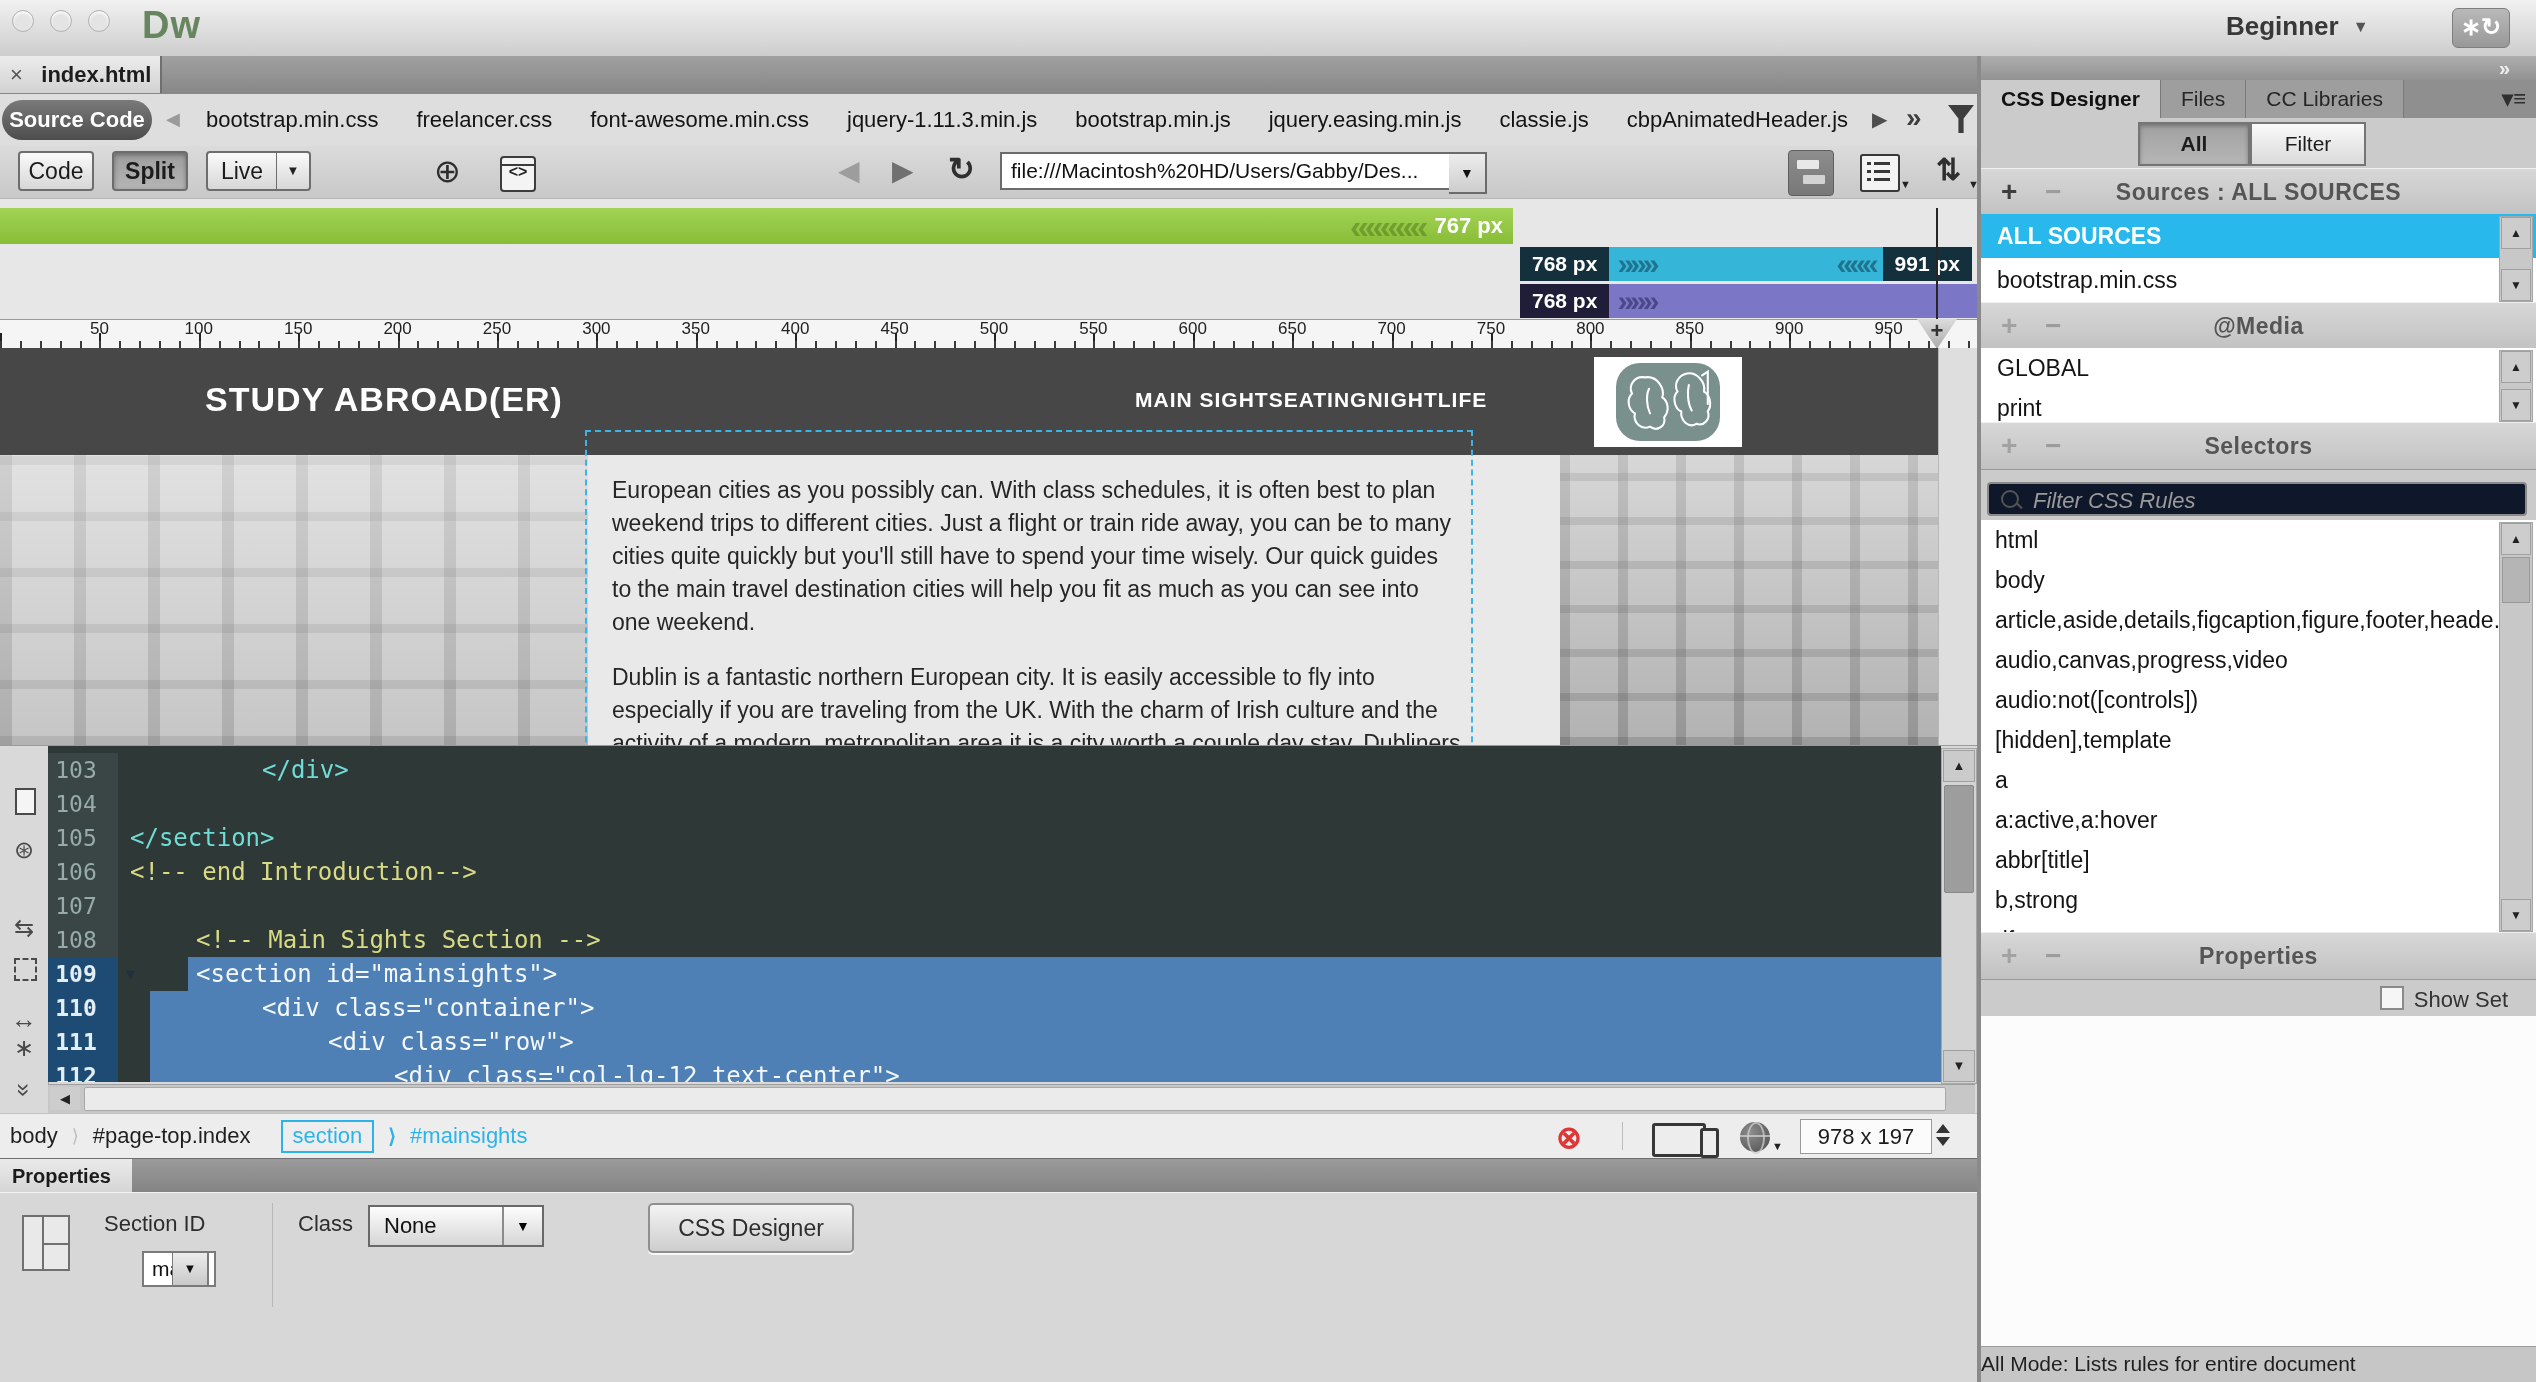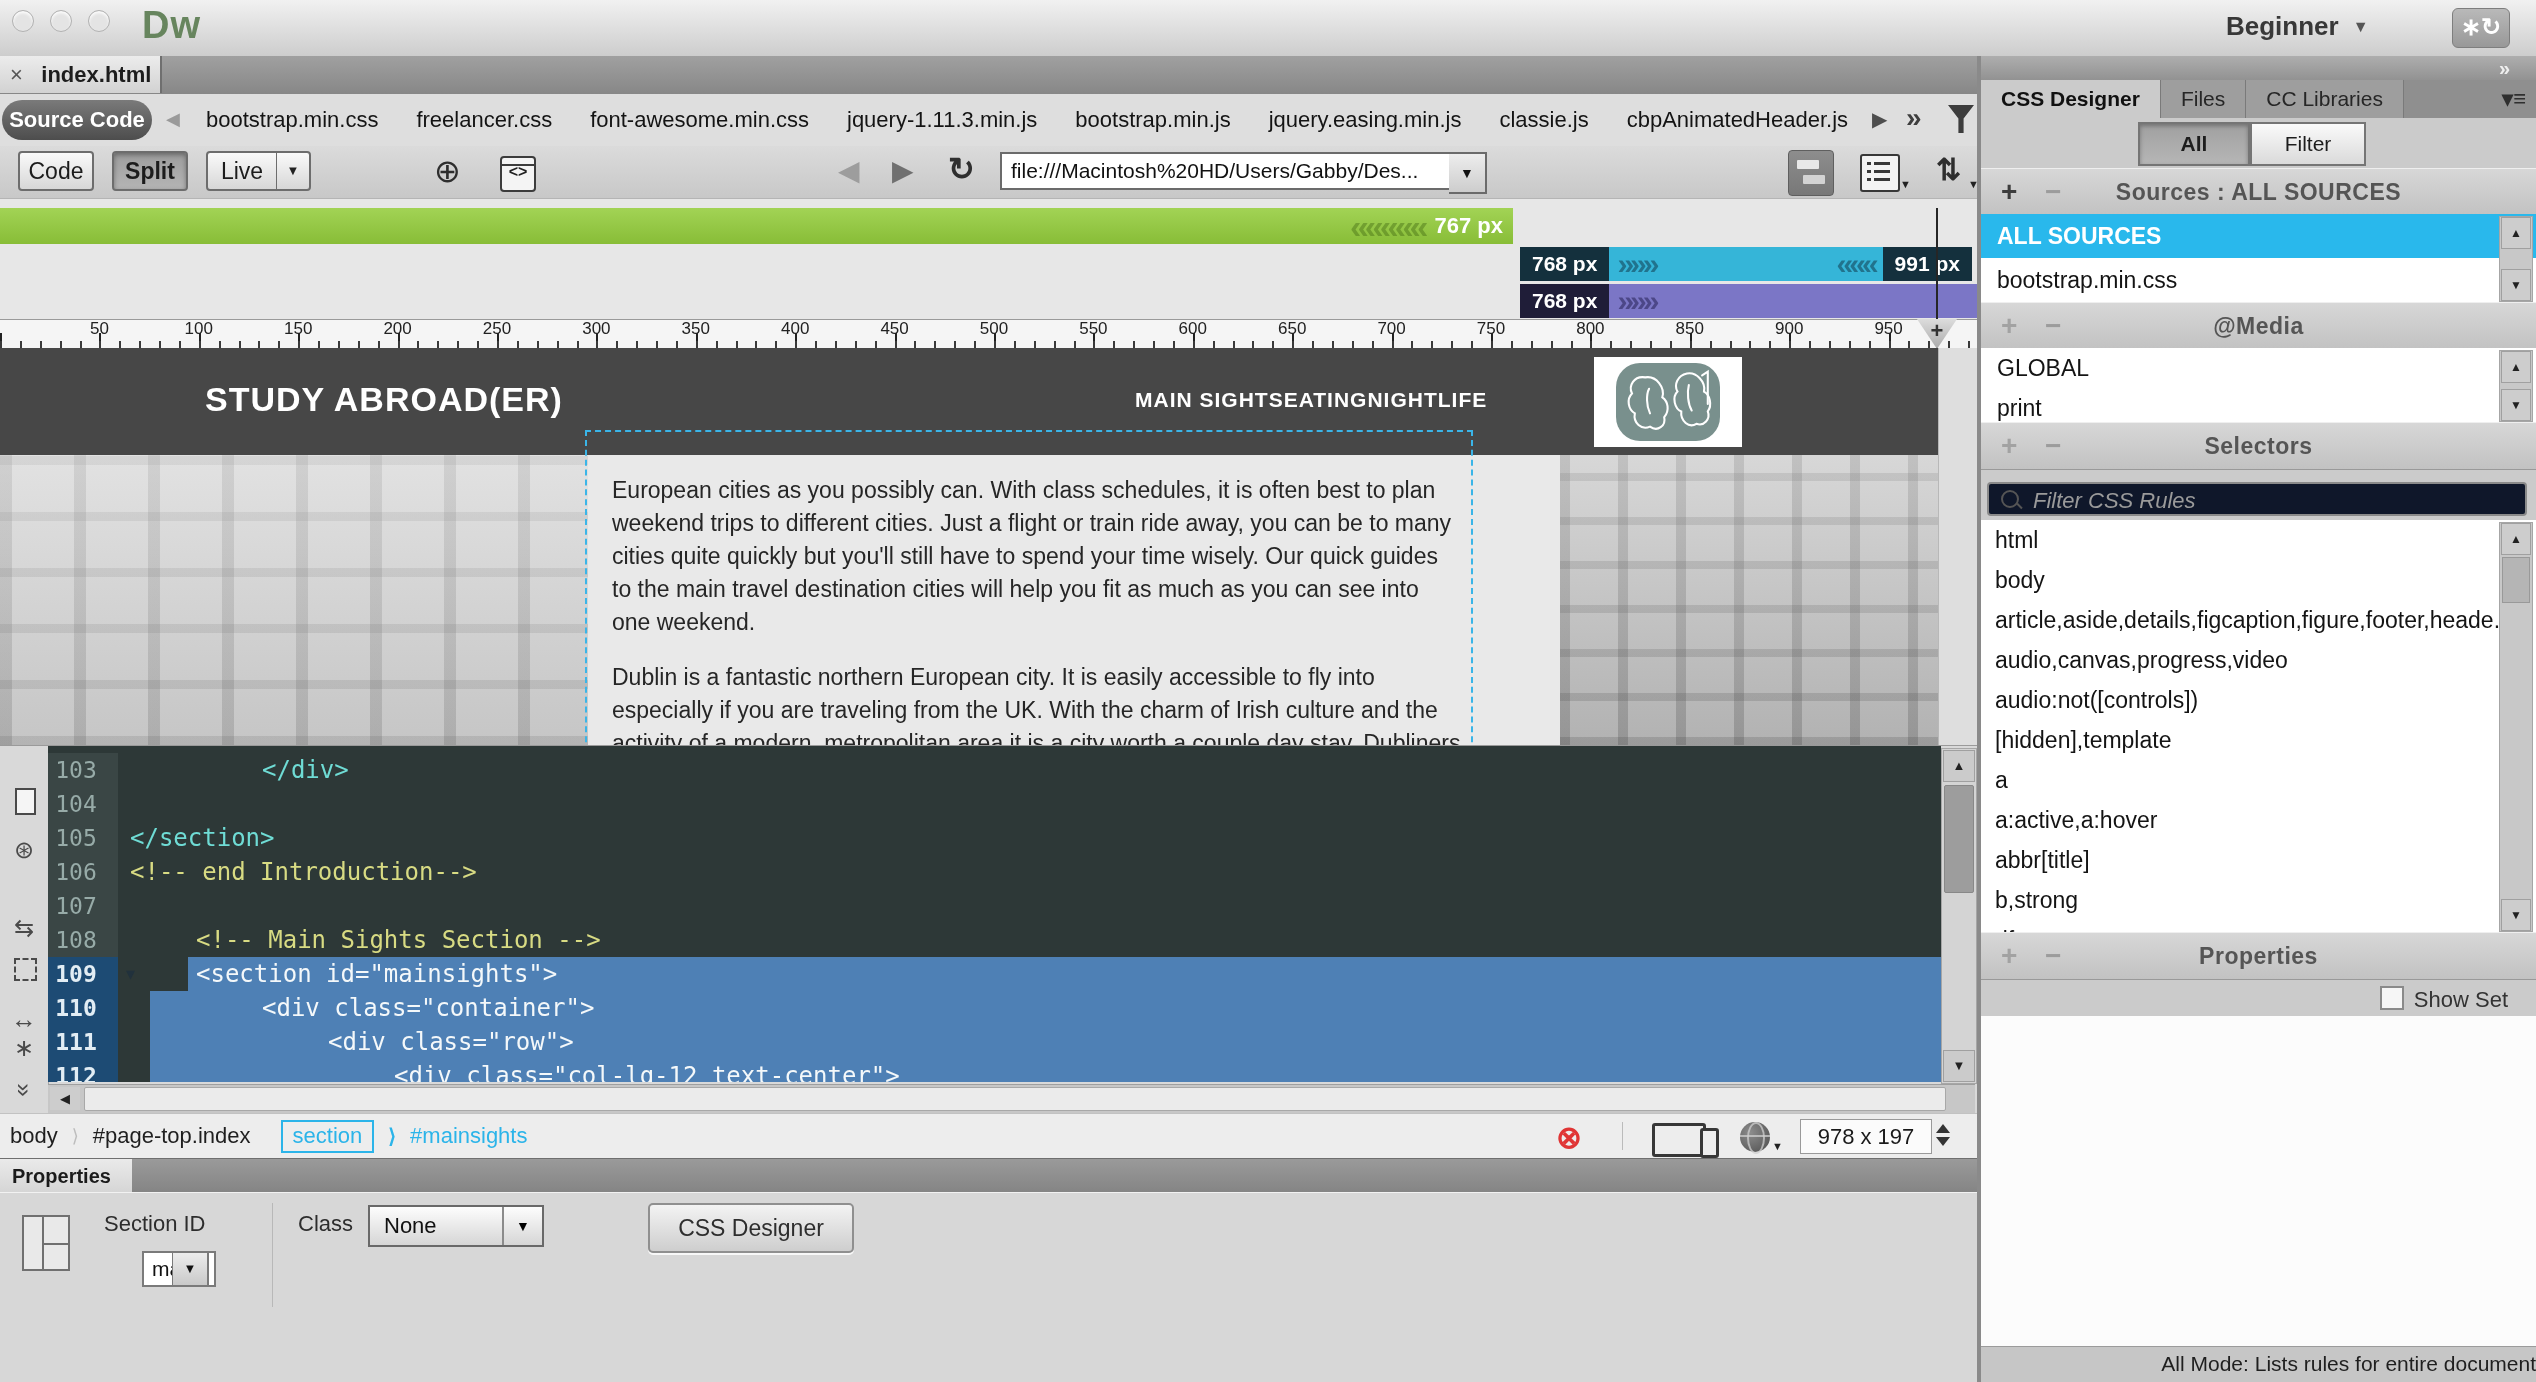--- a/index.html
+++ b/index.html
@@ -202,21 +202,21 @@
   .rp-sb{position:absolute;left:1px;width:28px;height:30px;background:#cdcdcd;border:1px solid #a0a0a0;text-align:center;line-height:30px;font-size:12px;color:#222;}
   .filter-box{left:6px;top:426px;width:540px;height:34px;background:#0f172a;border:2px solid #8a8a8a;border-radius:4px;box-sizing:border-box;}
   .filter-ph{position:absolute;left:44px;top:2px;font-size:22px;font-style:italic;color:#9a9a9a;line-height:30px;}
   .mag{position:absolute;left:12px;top:6px;width:14px;height:14px;border:2px solid #555;border-radius:50%;}
   .mag::after{content:"";position:absolute;left:13px;top:13px;width:7px;height:2px;background:#555;transform:rotate(45deg);}
   .sel-row{height:40px;line-height:40px;padding-left:14px;font-size:23px;color:#141414;}
   .showset{position:absolute;right:28px;top:54px;font-size:22px;color:#333;}
   .checkbox{display:inline-block;width:20px;height:20px;border:2px solid #8a8a8a;background:#f6f6f6;vertical-align:-3px;margin-right:10px;}
   .rp-white{left:0;top:960px;width:555px;height:330px;background:#fcfcfc;}
   .rp-footer{left:0;top:1290px;width:555px;height:36px;background:#c6c6c6;border-top:1px solid #9b9b9b;
-             text-align:right;font-size:21px;color:#1f1f1f;line-height:34px;}
+             text-align:left;font-size:21px;color:#1f1f1f;line-height:34px;}
 </style>
 </head>
 <body>
 
 <div id="app">
 
   <div class="abs titlebar">
     <div class="abs traffic">
       <div class="dot"></div>
       <div class="dot"></div>

